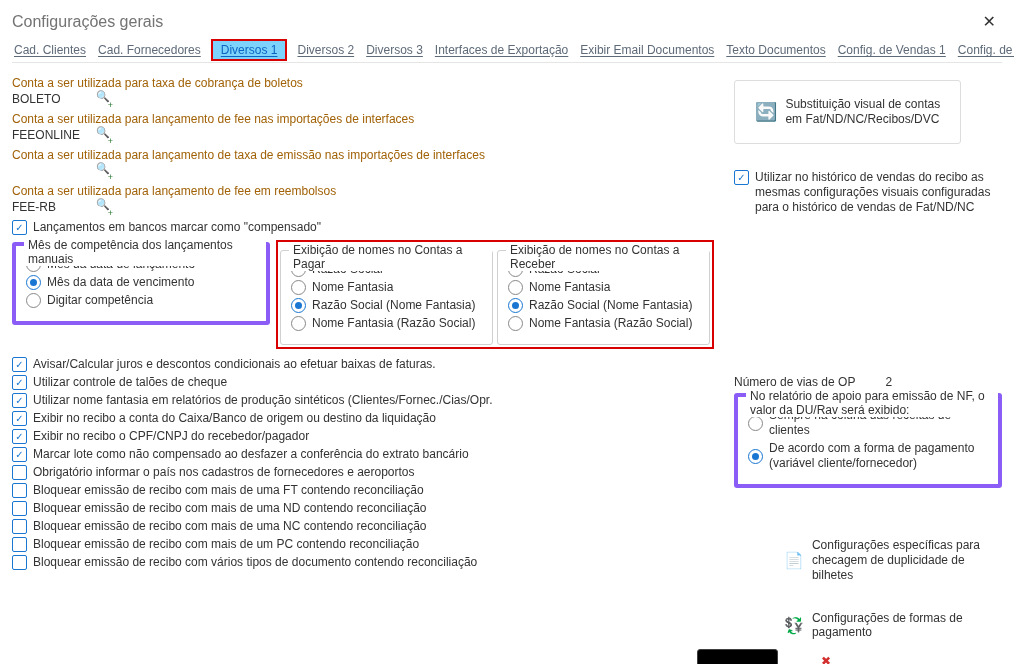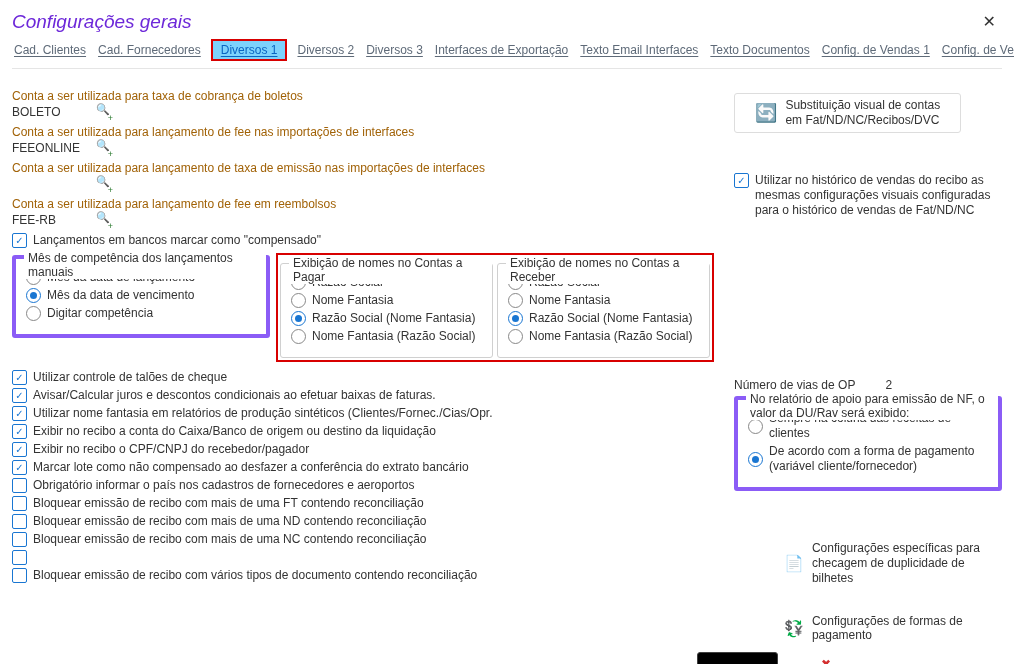--- a/index.html
+++ b/index.html
@@ -20,36 +20,35 @@
       display: flex;
       flex-direction: column;
     }
     .titlebar {
       display: flex;
       justify-content: space-between;
       align-items: center;
       padding-bottom: 6px;
     }
     .titlebar .title {
-      font-size: 19px;
-      color: #6d28d9;
-      font-style: italic;
+      font-size: 16px;
+      color: #737373;
     }
     .close-icon {
       font-size: 16px;
       color: #333;
       cursor: pointer;
       padding: 2px 6px;
     }
     .tabs {
       display: flex;
       gap: 8px;
       border-bottom: 1px solid #e5e5e5;
-      padding-bottom: 7px;
-      margin-bottom: 16px;
+      padding-bottom: 1px;
+      margin-bottom: 9px;
       flex-wrap: nowrap;
     }
     .tab {
       color: #5e6a78;
       padding: 4px 2px;
       cursor: pointer;
       white-space: nowrap;
       text-decoration: underline;
       text-decoration-color: #5e6a78;
       text-underline-offset: 2px;
@@ -173,21 +172,21 @@
       margin-top: 6px;
       border: 1px solid #d0d0d0;
     }
     .checklist { margin-top: 8px; }
     .right-button-group {
       display: flex;
       align-items: center;
       gap: 8px;
       border: 1px solid #ddd;
       border-radius: 3px;
-      padding: 4px 20px;
+      padding: 16px 20px;
       width: fit-content;
       margin-top: 8px;
       cursor: pointer;
     }
     .refresh-icon::before { content: "🔄"; color: #2e7d32; font-size: 18px; }
     .link-area {
       display: flex;
       align-items: center;
       gap: 8px;
       margin-top: 28px;
@@ -217,40 +216,40 @@
       border: 1px solid #404040;
     }
     .btn-secondary {
       background: #fff;
       color: #333;
       border: none;
       flex-direction: column;
     }
     .save-icon::before { content: "💾"; font-size: 12px; filter: brightness(1.5); }
     .cancel-icon::before { content: "✖"; color: #d32f2f; font-size: 12px; }
-    .small-right-check { display: flex; align-items: flex-start; gap: 6px; margin-top: 40px; }
+    .small-right-check { display: flex; align-items: flex-start; gap: 6px; margin-top: 26px; }
     .right-text { line-height: 15px; }
   </style>
 </head>
 <body>
 
 <div class="window">
   <div class="titlebar">
     <div class="title">Configurações gerais</div>
     <div class="close-icon">✕</div>
   </div>
 
   <div class="tabs">
     <div class="tab">Cad. Clientes</div>
     <div class="tab">Cad. Fornecedores</div>
     <div class="tab active">Diversos 1</div>
     <div class="tab">Diversos 2</div>
     <div class="tab">Diversos 3</div>
     <div class="tab">Interfaces de Exportação</div>
-    <div class="tab">Texto Email Interfaces</div>
+    <div class="tab">Exibir Email Documentos</div>
     <div class="tab">Texto Documentos</div>
     <div class="tab">Config. de Vendas 1</div>
     <div class="tab">Config. de Vendas 2</div>
   </div>
 
   <div class="content">
     <div class="col-left">
       <div class="field-label">Conta a ser utilizada para taxa de cobrança de boletos</div>
       <div class="value-row">
         <span class="value-text">BOLETO</span>
@@ -335,28 +334,28 @@
                 <span class="radio"></span>
                 <span>Nome Fantasia (Razão Social)</span>
               </div>
           </div>
         </div>
       </div>
 
       <div class="checklist">
         <div class="checkbox-row">
             <span class="checkbox checked"></span>
+            <span>Avisar/Calcular juros e descontos condicionais ao efetuar baixas de faturas.</span>
+          </div>
+        <div class="checkbox-row">
+            <span class="checkbox checked"></span>
             <span>Utilizar controle de talões de cheque</span>
           </div>
         <div class="checkbox-row">
             <span class="checkbox checked"></span>
-            <span>Avisar/Calcular juros e descontos condicionais ao efetuar baixas de faturas.</span>
-          </div>
-        <div class="checkbox-row">
-            <span class="checkbox checked"></span>
             <span>Utilizar nome fantasia em relatórios de produção sintéticos (Clientes/Fornec./Cias/Opr.</span>
           </div>
         <div class="checkbox-row">
             <span class="checkbox checked"></span>
             <span>Exibir no recibo a conta do Caixa/Banco de origem ou destino da liquidação</span>
           </div>
         <div class="checkbox-row">
             <span class="checkbox checked"></span>
             <span>Exibir no recibo o CPF/CNPJ do recebedor/pagador</span>
           </div>
@@ -375,20 +374,21 @@
         <div class="checkbox-row">
             <span class="checkbox"></span>
             <span>Bloquear emissão de recibo com mais de uma ND contendo reconciliação</span>
           </div>
         <div class="checkbox-row">
             <span class="checkbox"></span>
             <span>Bloquear emissão de recibo com mais de uma NC contendo reconciliação</span>
           </div>
         <div class="checkbox-row">
             <span class="checkbox"></span>
+            <span>Bloquear emissão de recibo com mais de um PC contendo reconciliação</span>
           </div>
         <div class="checkbox-row">
             <span class="checkbox"></span>
             <span>Bloquear emissão de recibo com vários tipos de documento contendo reconciliação</span>
           </div>
       </div>
     </div>
 
     <div class="col-right">
       <div class="right-button-group">

